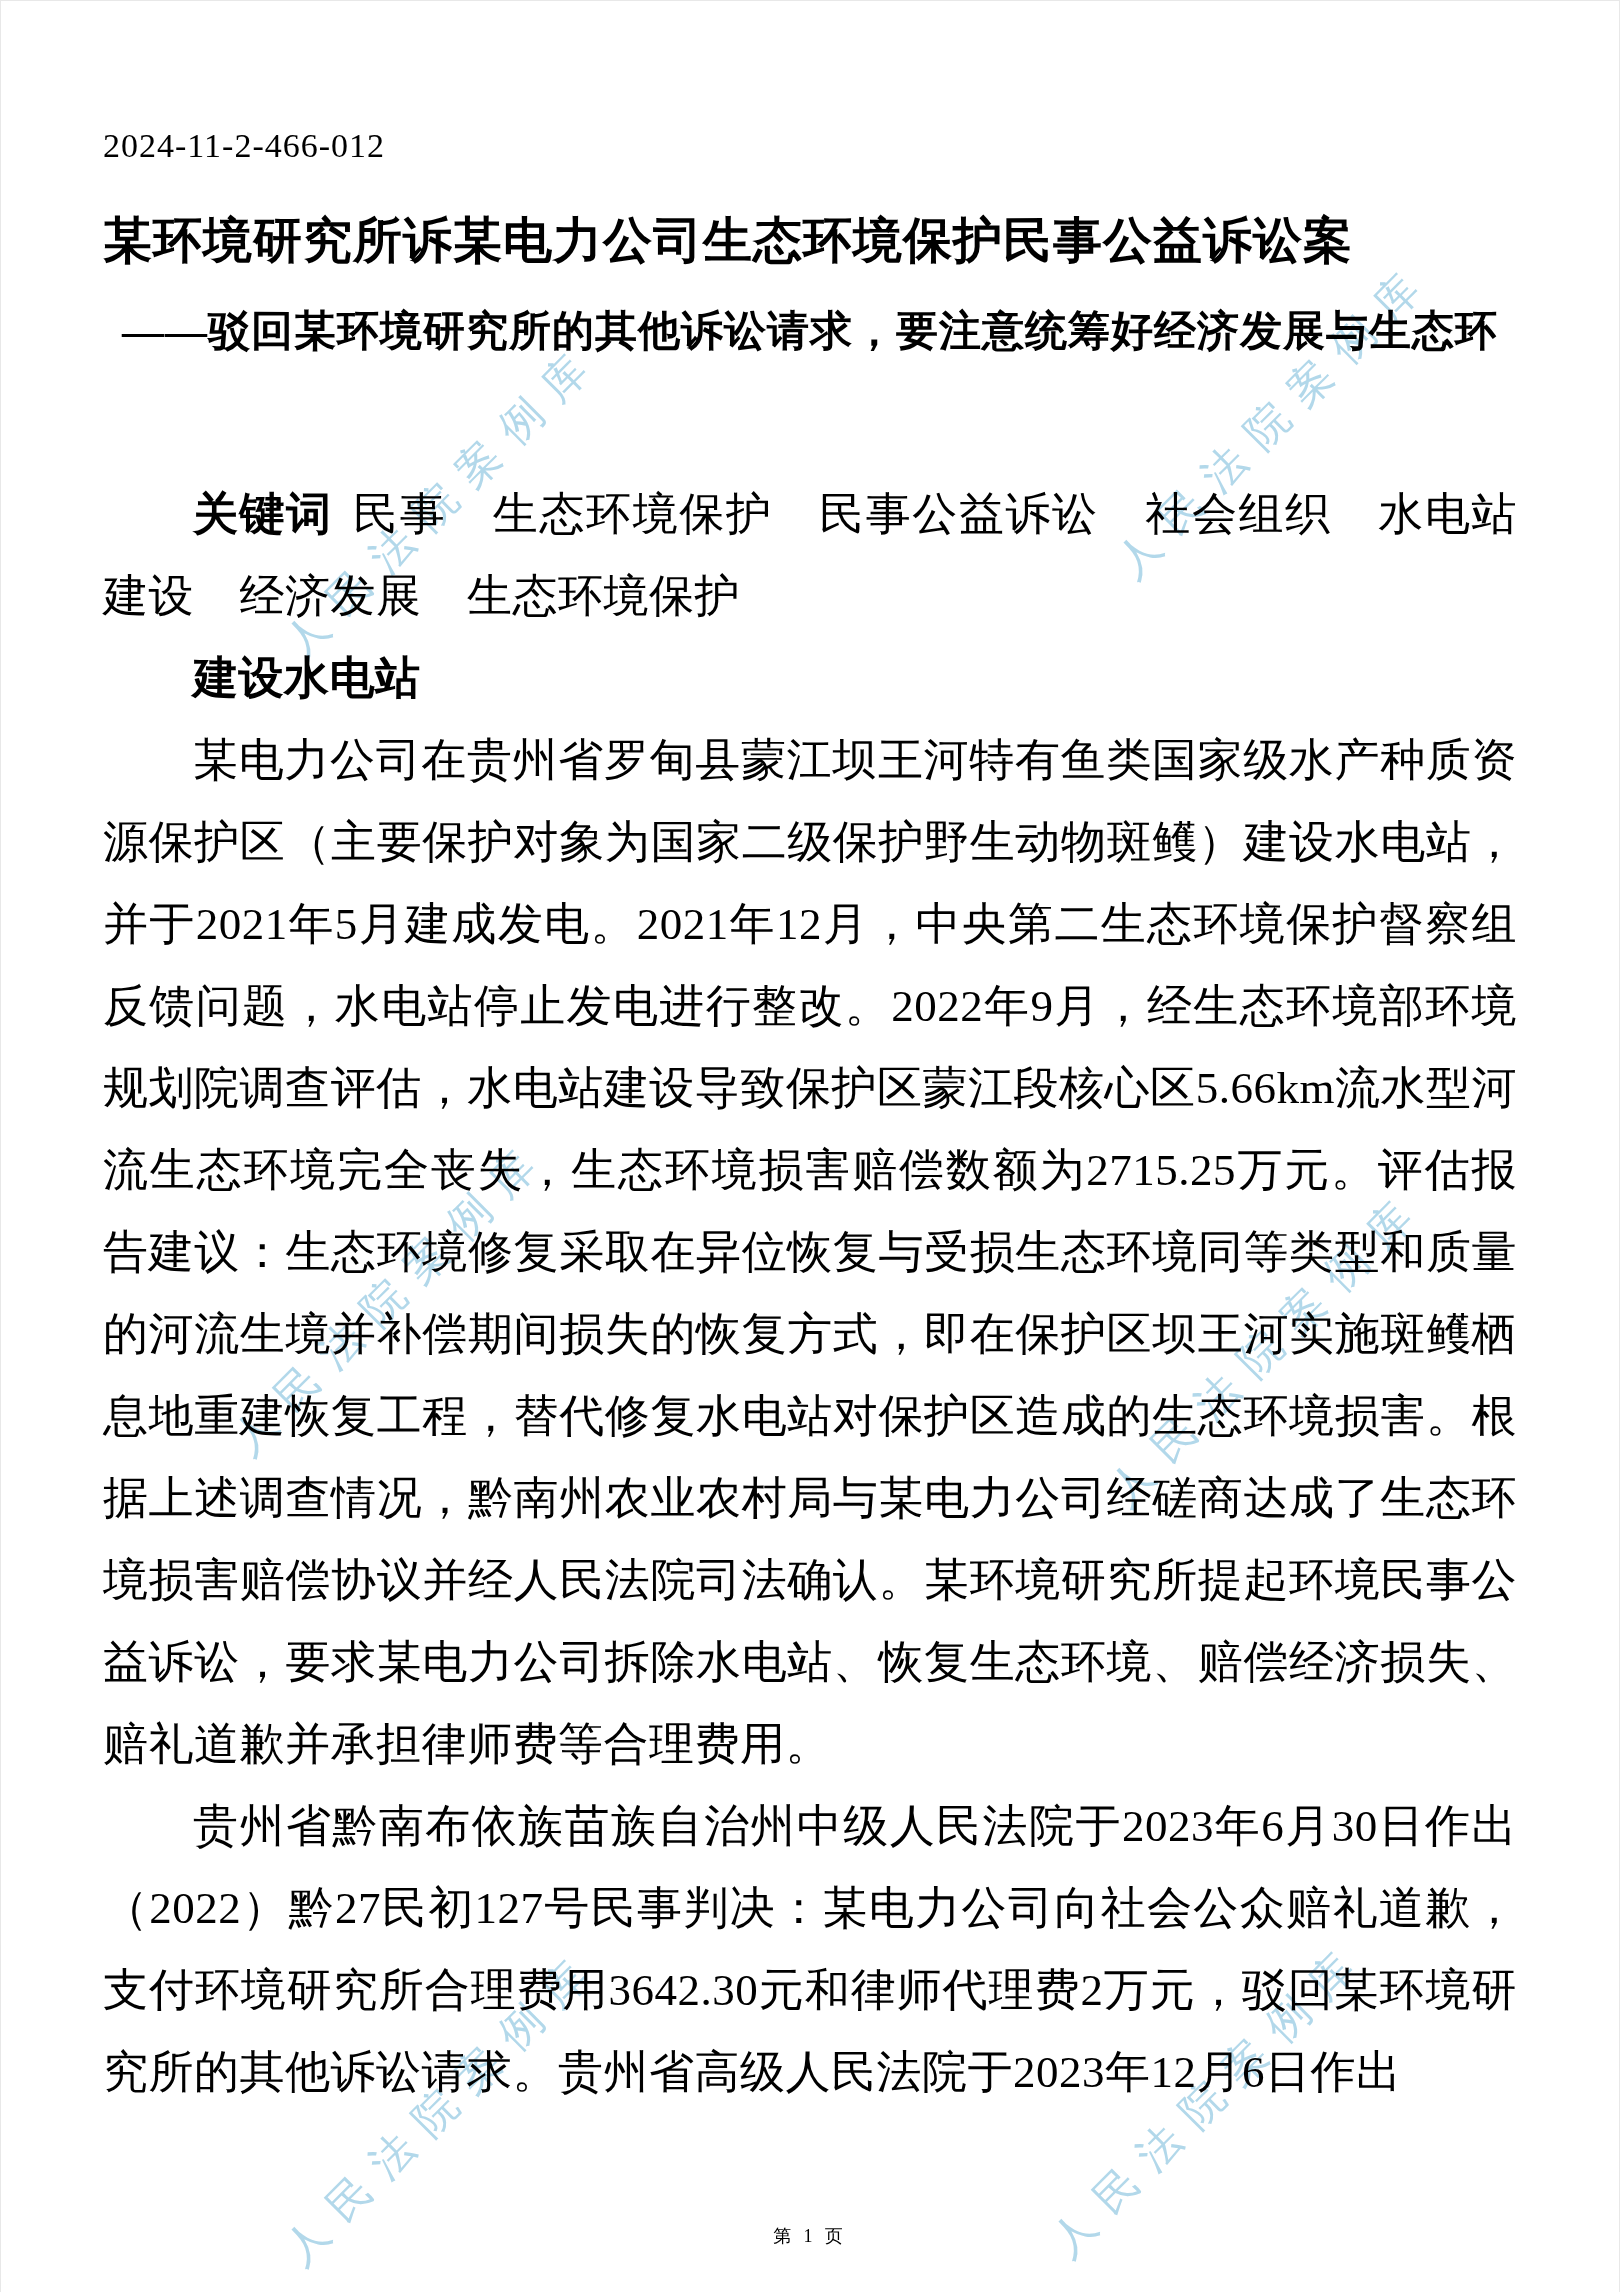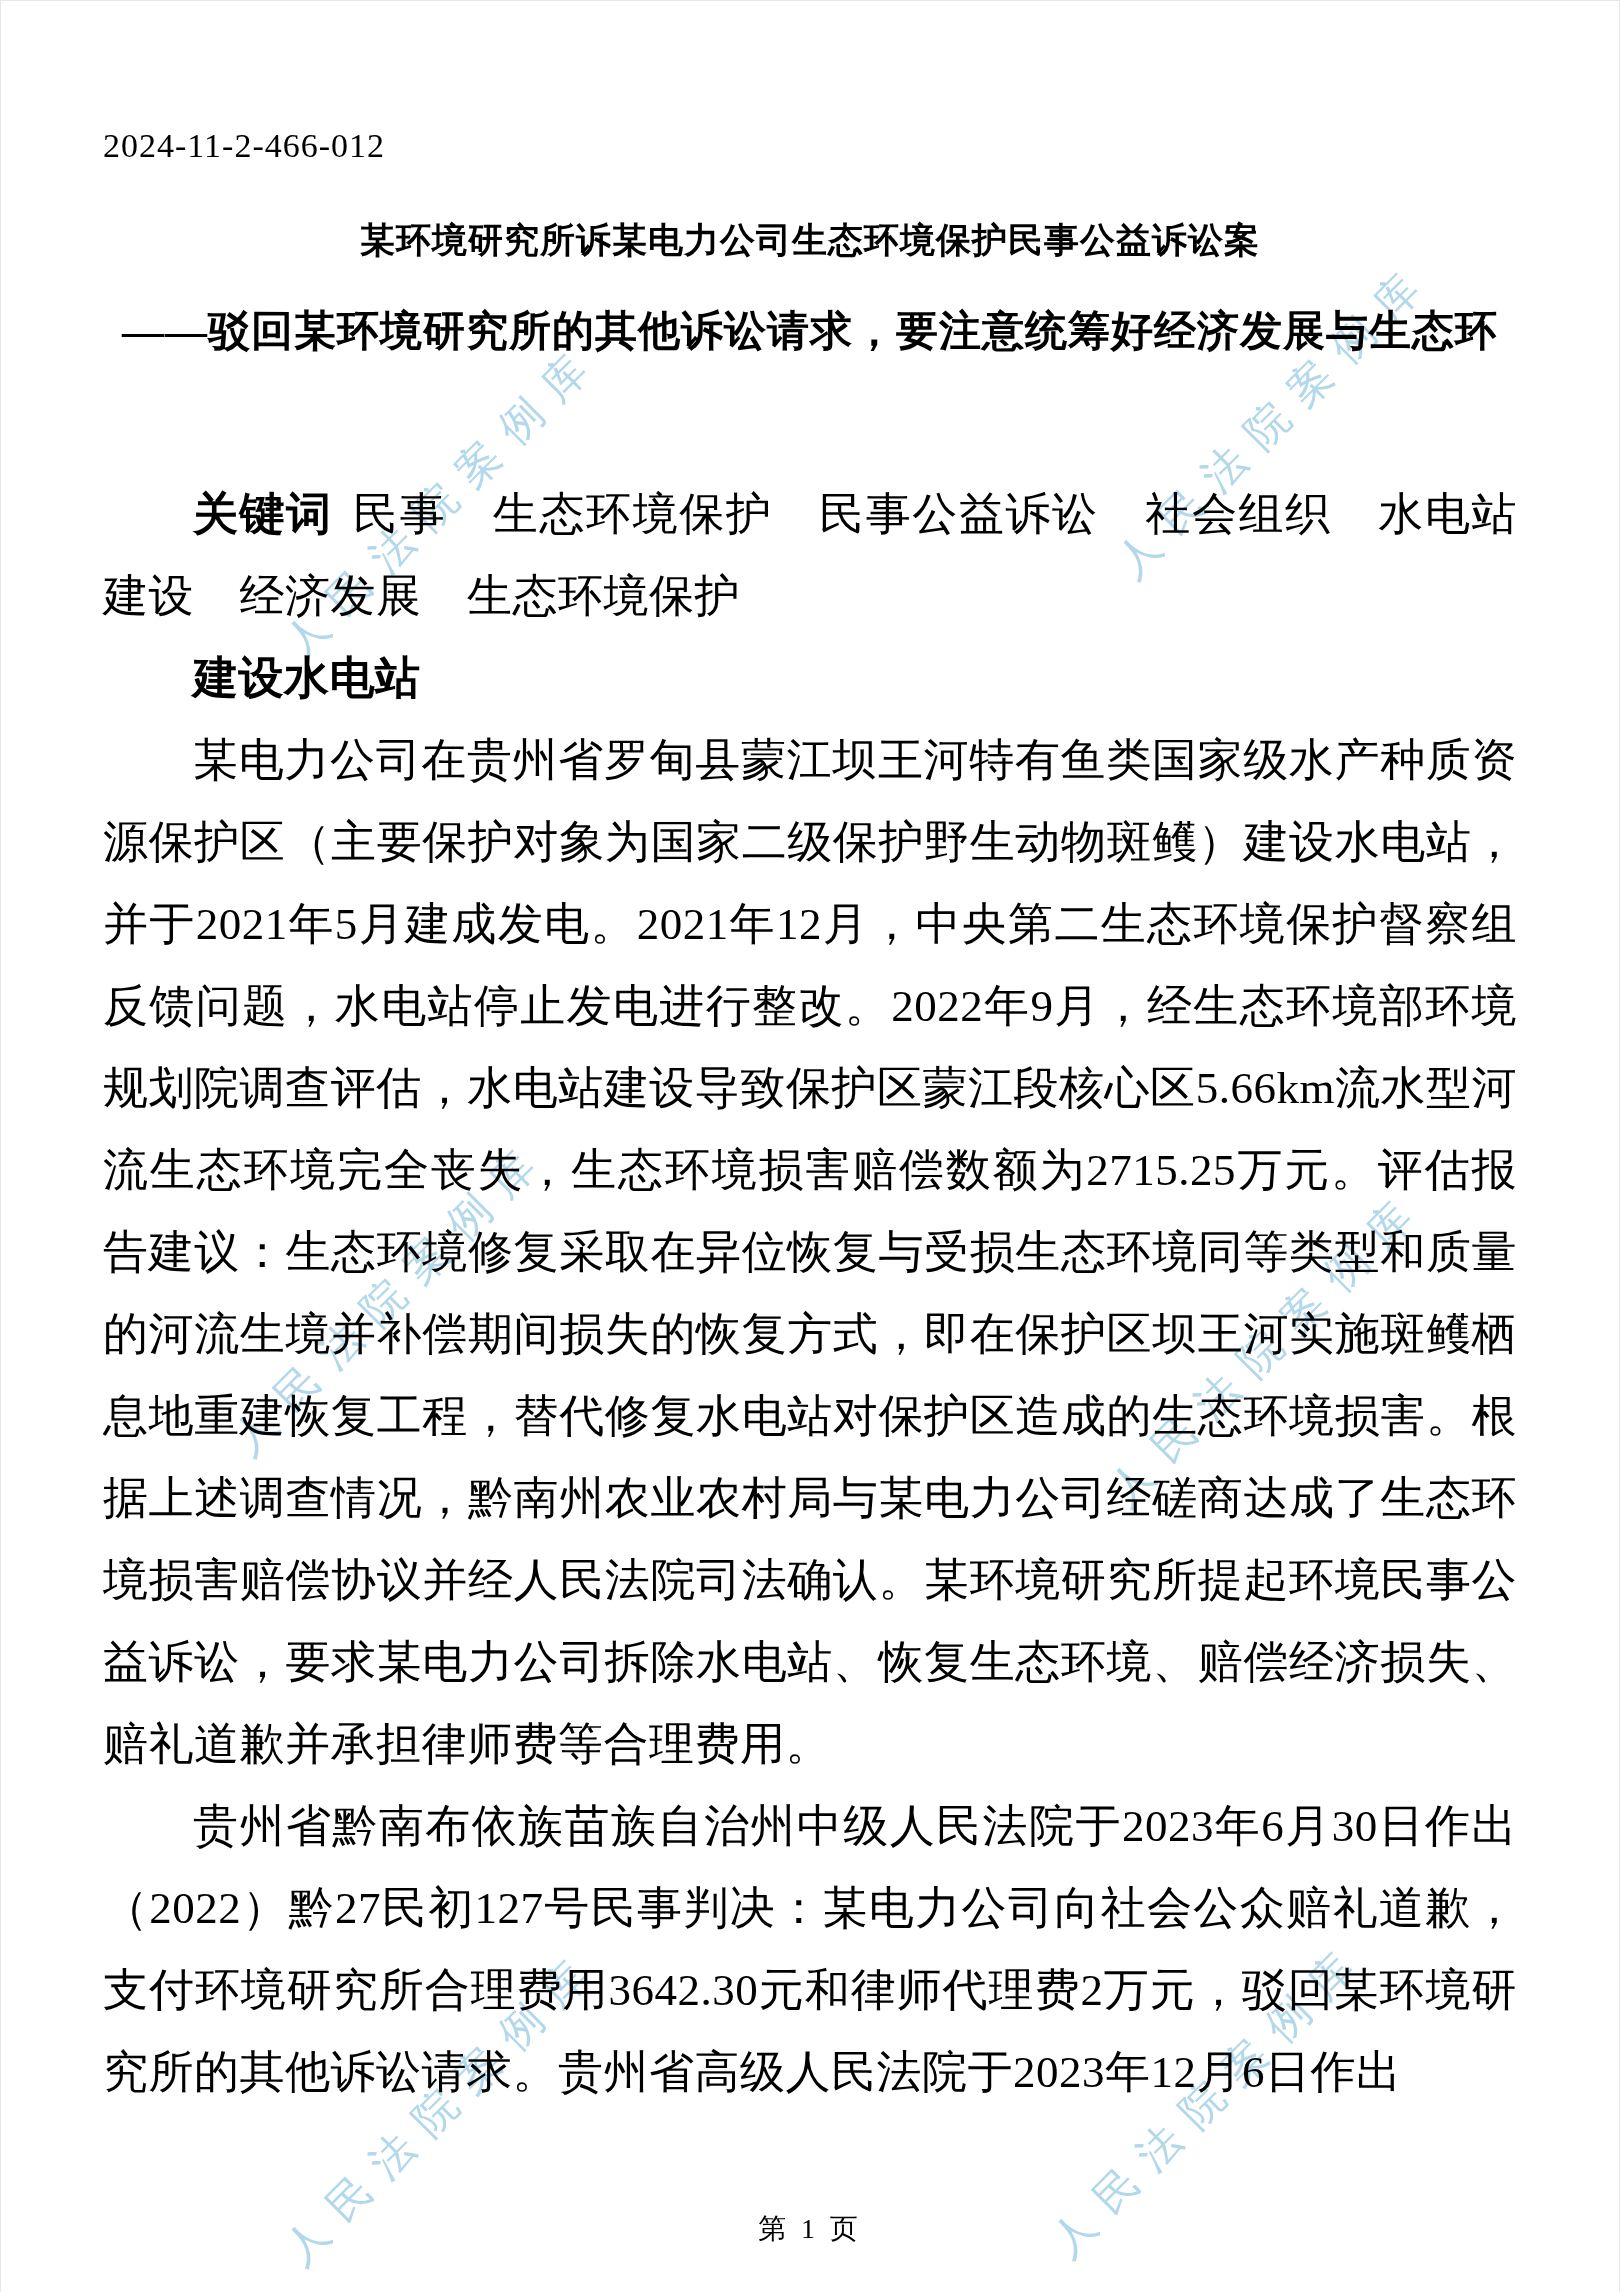--- a/index.html
+++ b/index.html
@@ -43,23 +43,22 @@
   }
 
   .doc-number {
     font-size: 34px;
     line-height: 59px;
     letter-spacing: 1px;
   }
 
   .title {
     margin-top: 29px;
-    text-align: center;
     font-weight: 700;
-    font-size: 35px;
+    font-size: 49px;
     line-height: 73px;
     letter-spacing: 1px;
   }
 
   .subtitle {
     margin-top: 13.7px;
     text-align: center;
     font-weight: 700;
     font-size: 42px;
     line-height: 80px;
@@ -92,21 +91,21 @@
     font-weight: 700;
   }
 
   .footer {
     position: absolute;
     left: 0;
     right: 0;
     bottom: 45px;
     z-index: 1;
     text-align: center;
-    font-size: 28px;
+    font-size: 18px;
     letter-spacing: 3.9px;
   }
 </style>
 </head>
 <body>
 
 <div class="page">
 
   <div class="wm-layer">
       <div class="wm" style="left: 442px; top: 501px; color: rgb(170, 212, 232);">人民法院案例库</div>

